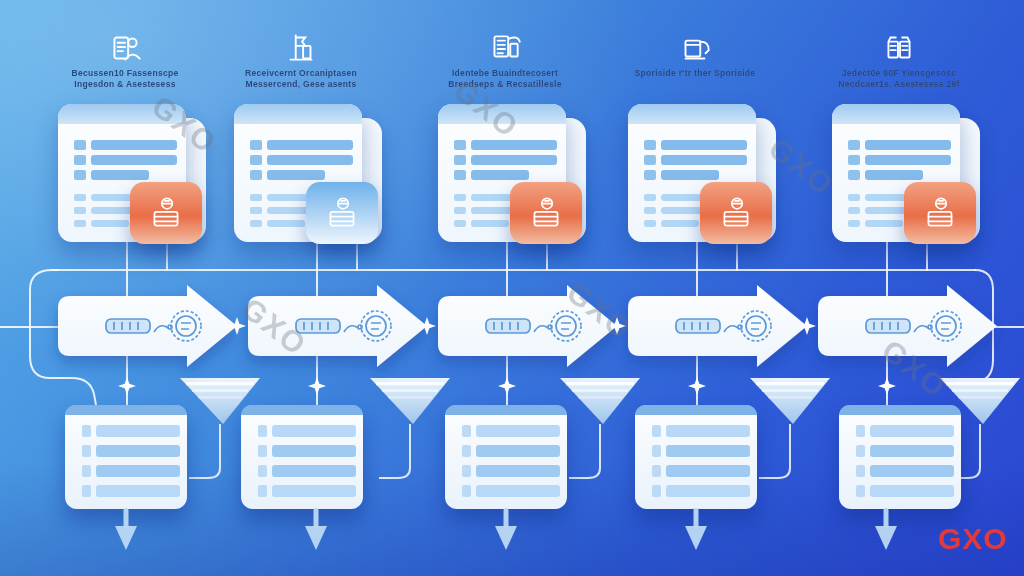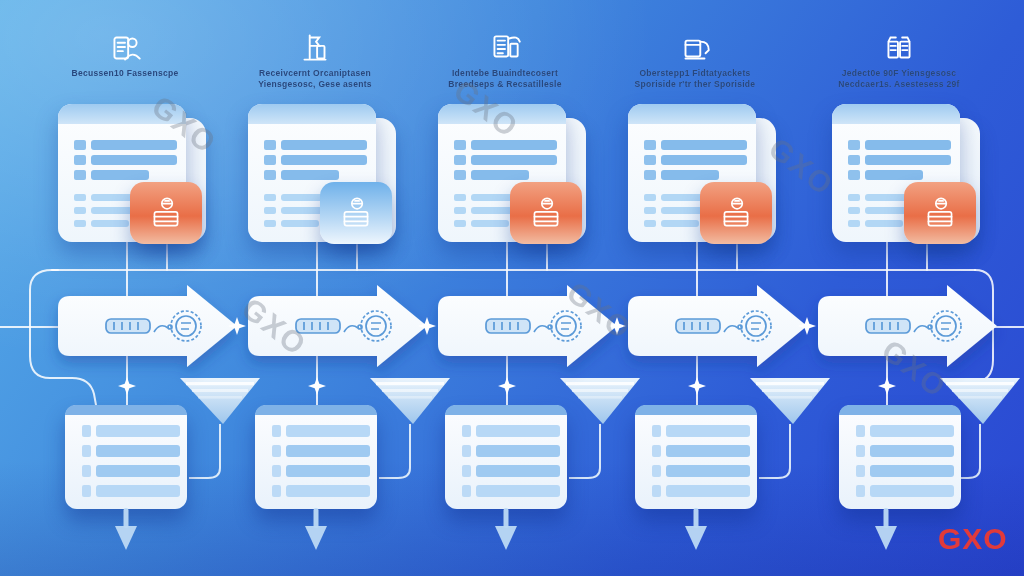--- a/index.html
+++ b/index.html
@@ -10,21 +10,21 @@
     padding-left:8px;
   }
   .stage::before{
     content:"";position:absolute;inset:0;
     background:radial-gradient(ellipse at 10% 6%,rgba(255,255,255,.20),transparent 42%),
                linear-gradient(180deg,transparent 80%,rgba(10,25,130,.18) 100%);
     pointer-events:none;
   }
   svg.layer{position:absolute;left:0;top:0;pointer-events:none;}
   .column{position:absolute;top:0;width:250px;height:576px;pointer-events:none;}
-  .c0{left:0}.c1{left:190px}.c2{left:380px}.c3{left:570px}.c4{left:774px}
+  .c0{left:0}.c1{left:176px}.c2{left:380px}.c3{left:570px}.c4{left:774px}
 
   .hdr-icon{position:absolute;left:100px;top:28px;width:50px;height:40px;
     display:flex;align-items:center;justify-content:center;}
   .hdr-text{position:absolute;left:10px;top:68px;width:230px;text-align:center;
     font-size:8.5px;line-height:11px;font-weight:700;color:#27477e;
     letter-spacing:.3px;text-shadow:0 0 1px rgba(255,255,255,.15);}
 
   .flap{position:absolute;left:142px;top:118px;width:64px;height:124px;border-radius:16px;
     background:linear-gradient(180deg,#f6fafd,#e8f1fa);
     box-shadow:0 10px 18px rgba(20,60,150,.30);}
@@ -205,20 +205,21 @@
     <div class="hdr-icon">
       <svg width="38" height="38" viewBox="0 0 36 36" fill="none" stroke="#fff" stroke-width="1.8" stroke-linecap="round">
         <rect x="8" y="8" width="13" height="20" rx="2"></rect>
           <path d="M11 13 h7 M11 17 h7 M11 21 h5"></path>
         <circle cx="25" cy="13" r="4"></circle>
           <path d="M18 29 q7 -9 14 -1"></path>
       </svg>
     </div>
     <div class="hdr-text">
       <div>Becussen10 Fassenscpe</div>
+      <div>Ingesdon &amp; Asestesess</div>
     </div>
     <div class="flap"></div>
     <div class="doccard">
       <div class="band"></div>
       <div class="row" style="top:36px">
           <span class="b" style="width:12px;height:10px"></span>
           <span class="l" style="width:86px;height:10px"></span>
         </div>
       <div class="row" style="top:51px">
           <span class="b" style="width:12px;height:10px"></span>
@@ -273,21 +274,21 @@
   <div class="column c1">
     <div class="hdr-icon">
       <svg width="38" height="38" viewBox="0 0 36 36" fill="none" stroke="#fff" stroke-width="1.8" stroke-linecap="round">
         <path d="M13 6 v22 M13 8 h9 l-3 4 3 4 h-9"></path>
           <rect x="20" y="16" width="7" height="12" rx="1"></rect>
           <path d="M8 29 h20"></path>
       </svg>
     </div>
     <div class="hdr-text">
       <div>Receivcernt Orcaniptasen</div>
-      <div>Yiensgesosc, Gese asents</div>
+      <div>Messercend, Gese asents</div>
     </div>
     <div class="flap"></div>
     <div class="doccard">
       <div class="band"></div>
       <div class="row" style="top:36px">
           <span class="b" style="width:12px;height:10px"></span>
           <span class="l" style="width:86px;height:10px"></span>
         </div>
       <div class="row" style="top:51px">
           <span class="b" style="width:12px;height:10px"></span>
@@ -410,21 +411,20 @@
   </div>
 
   <div class="column c3">
     <div class="hdr-icon">
       <svg width="38" height="38" viewBox="0 0 36 36" fill="none" stroke="#fff" stroke-width="1.8" stroke-linecap="round">
         <rect x="9" y="11" width="14" height="15" rx="1.5"></rect>
           <path d="M9 15 h14 M23 12 q8 0 8 8 l-3 3 M9 28 h18"></path>
       </svg>
     </div>
     <div class="hdr-text">
-      <div>Oberstepp1 Fidtatyackets</div>
       <div>Sporiside r'tr ther Sporiside</div>
     </div>
     <div class="flap"></div>
     <div class="doccard">
       <div class="band"></div>
       <div class="row" style="top:36px">
           <span class="b" style="width:12px;height:10px"></span>
           <span class="l" style="width:86px;height:10px"></span>
         </div>
       <div class="row" style="top:51px">

